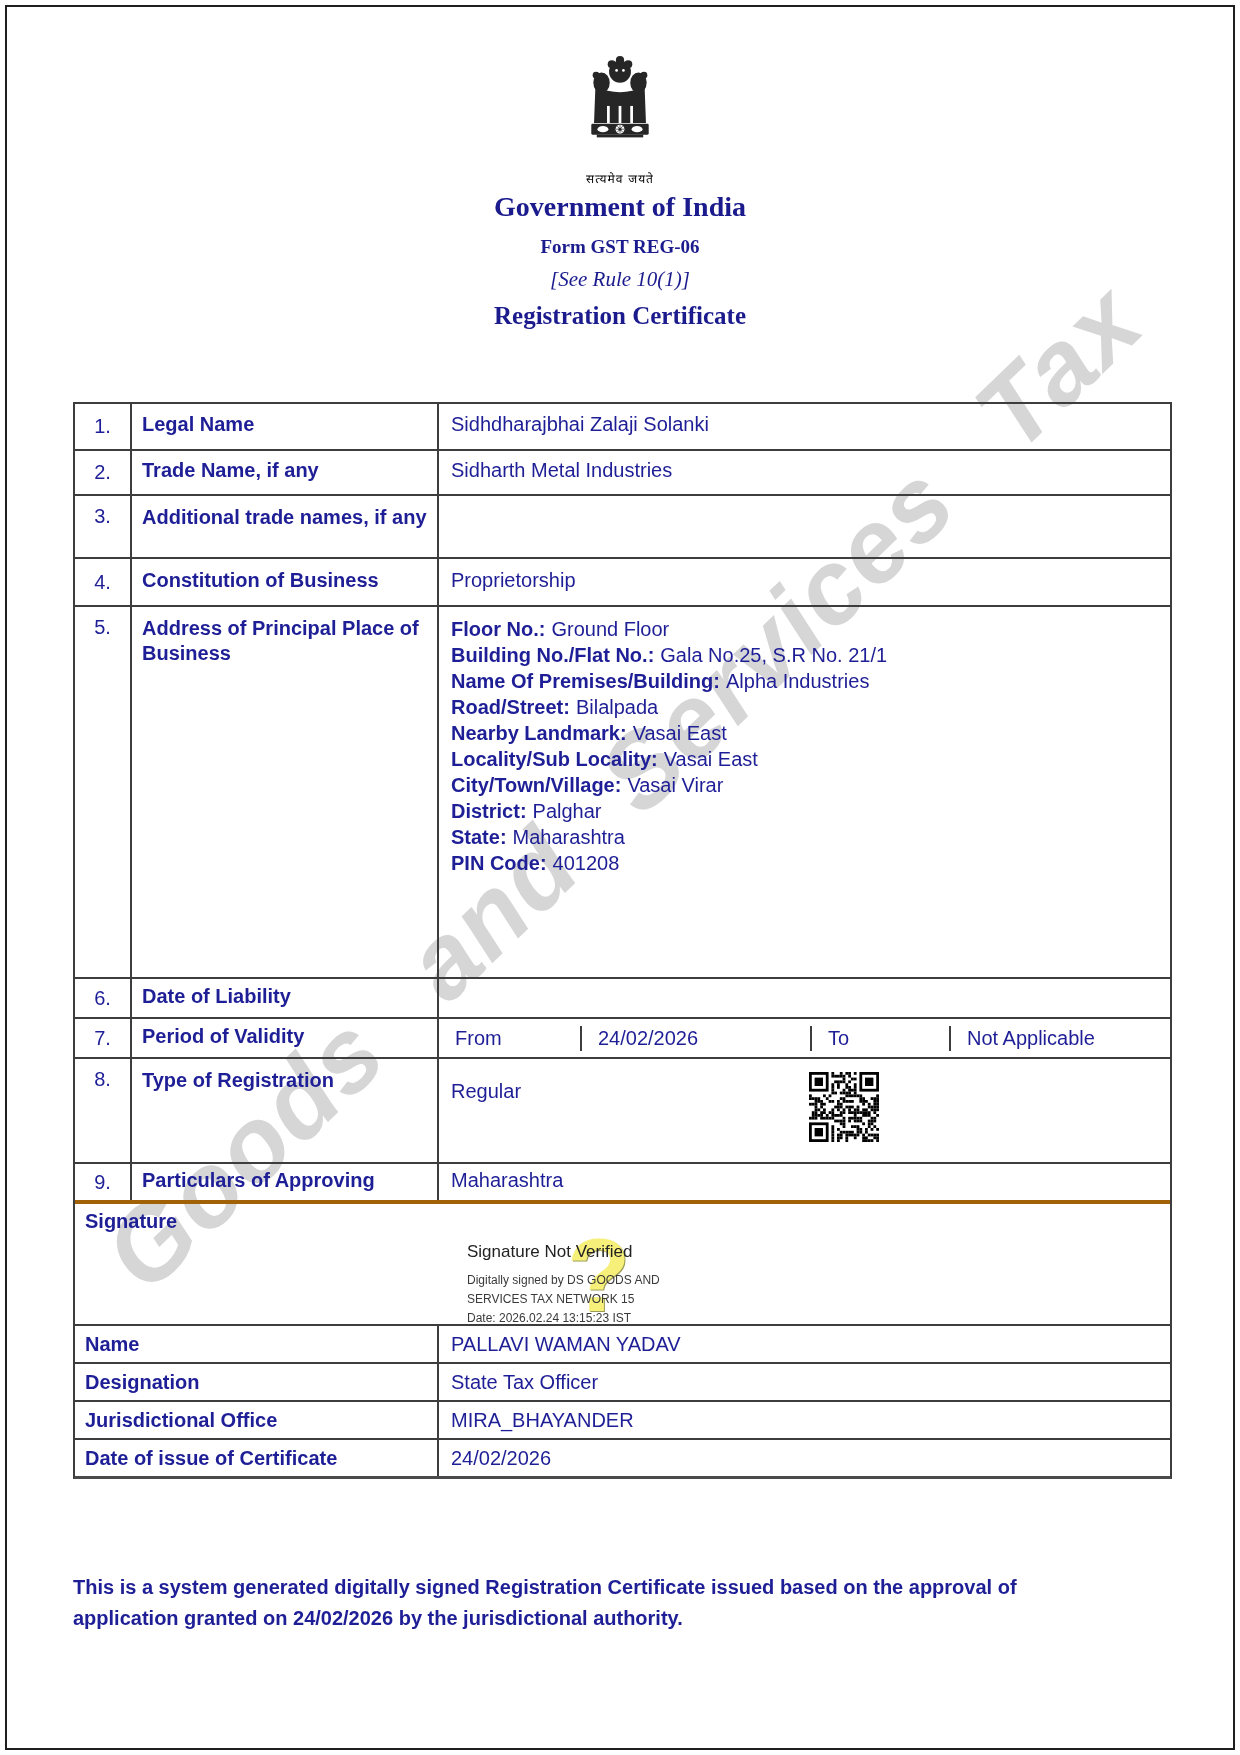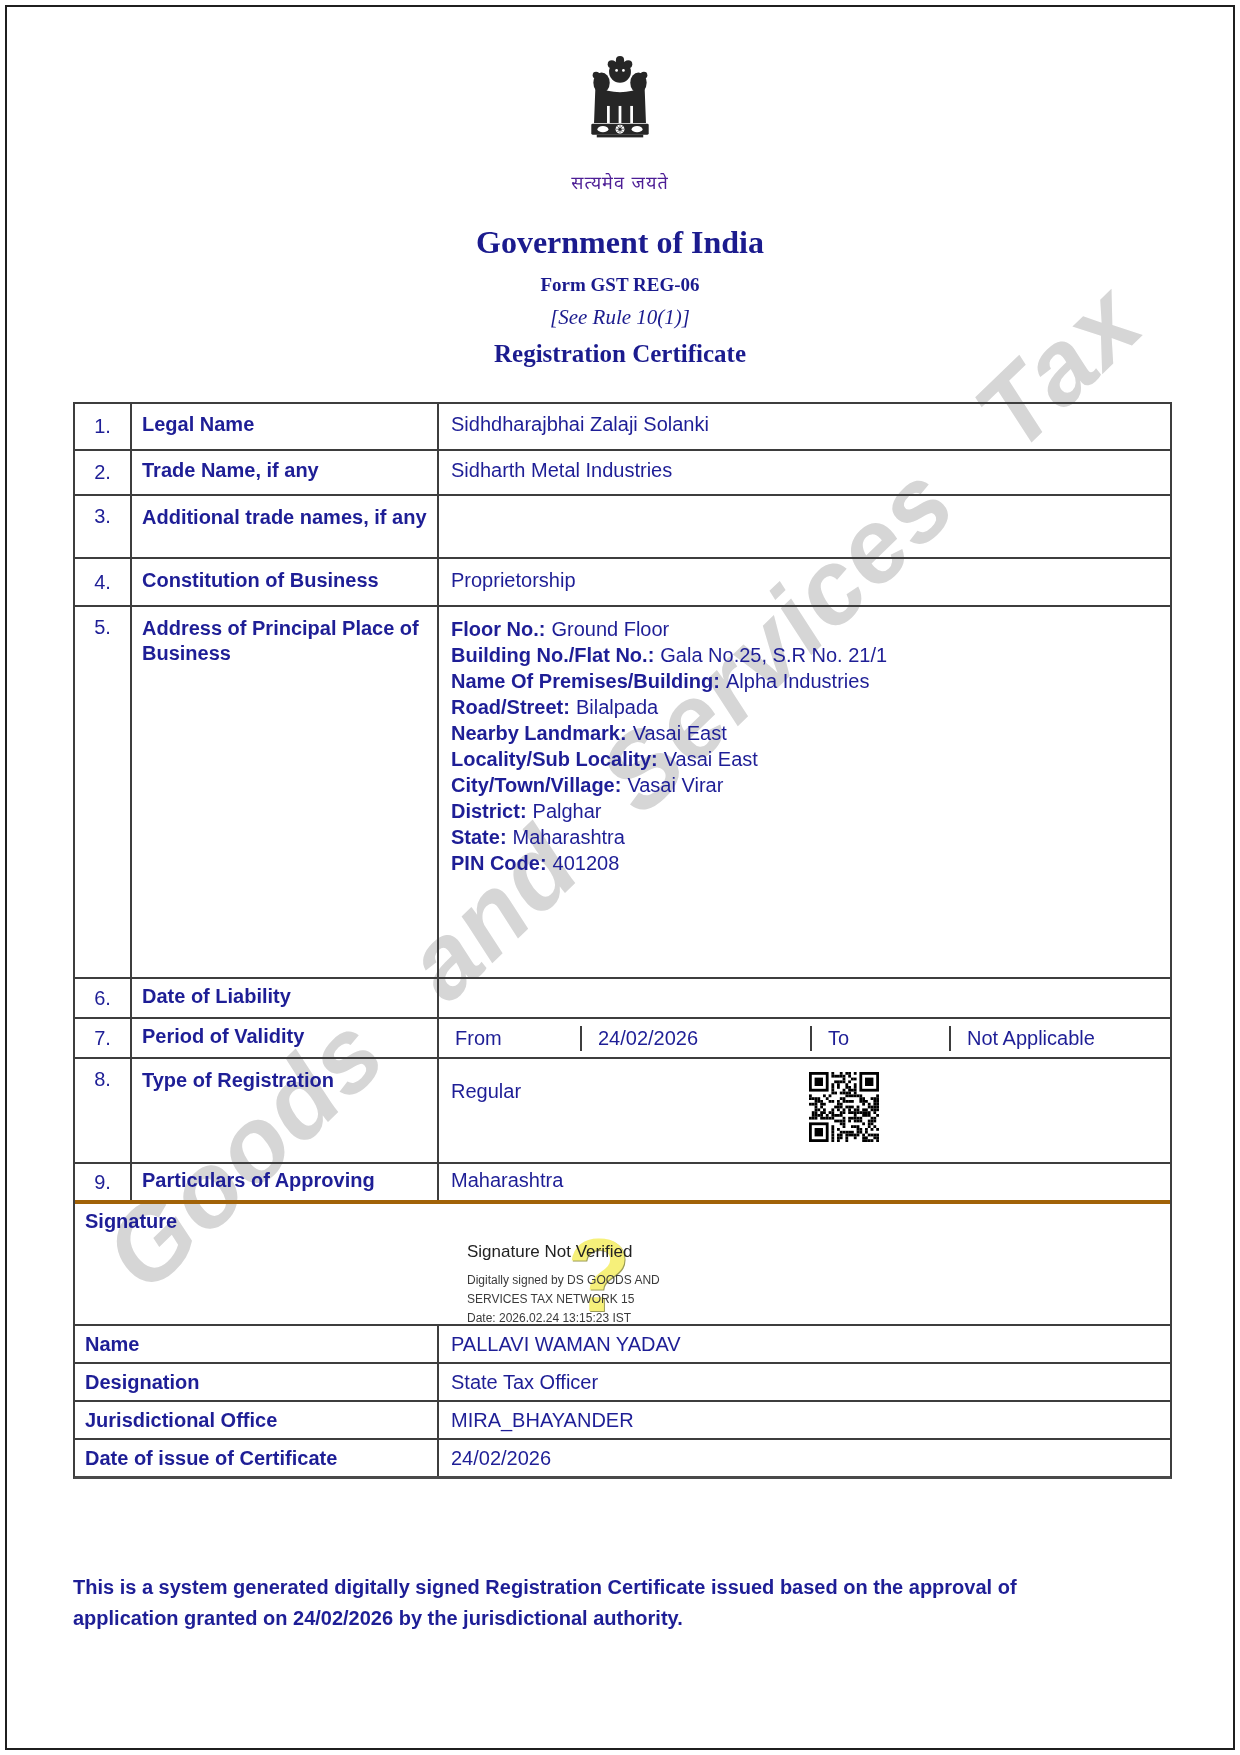--- a/index.html
+++ b/index.html
@@ -17,22 +17,22 @@
     position:absolute;left:-60px;top:760px;width:1300px;text-align:center;
     transform:rotate(-44deg);transform-origin:center center;
     font-family:"Liberation Sans",sans-serif;font-weight:bold;font-style:italic;
     font-size:104px;color:#d6d6d6;white-space:nowrap;word-spacing:48px;letter-spacing:2px;
     z-index:0;user-select:none;
   }
   
   .header{position:absolute;top:52px;left:0;width:100%;text-align:center;z-index:1;
     font-family:"Liberation Serif",serif;color:#1b1b8e;}
   .emblem{display:inline-block;}
-  .emblem-caption{font-family:"DejaVu Sans",sans-serif;font-size:18px;color:#4c1d95;margin-top:2px;letter-spacing:1px;}
-  .h-gov{font-size:32px;font-weight:bold;margin-top:30px;}
+  .emblem-caption{font-family:"DejaVu Sans",sans-serif;font-size:12px;color:#000000;margin-top:2px;letter-spacing:1px;}
+  .h-gov{font-size:28px;font-weight:bold;margin-top:4px;}
   .h-form{font-size:19px;font-weight:bold;margin-top:13px;}
   .h-rule{font-size:21px;font-style:italic;margin-top:9px;}
   .h-cert{font-size:25px;font-weight:bold;margin-top:10px;}
   .regnum{position:absolute;top:345px;left:131px;z-index:1;
     font-family:"Liberation Serif",serif;font-weight:bold;font-size:23px;color:#1b1b8e;}
   
   .cert-table{
     position:absolute;left:73px;top:402px;width:1099px;z-index:1;
     border:2px solid #3d3d3d;border-bottom:3px solid #4a4a4a;
     box-sizing:border-box;color:#1e1e96;font-size:20px;

